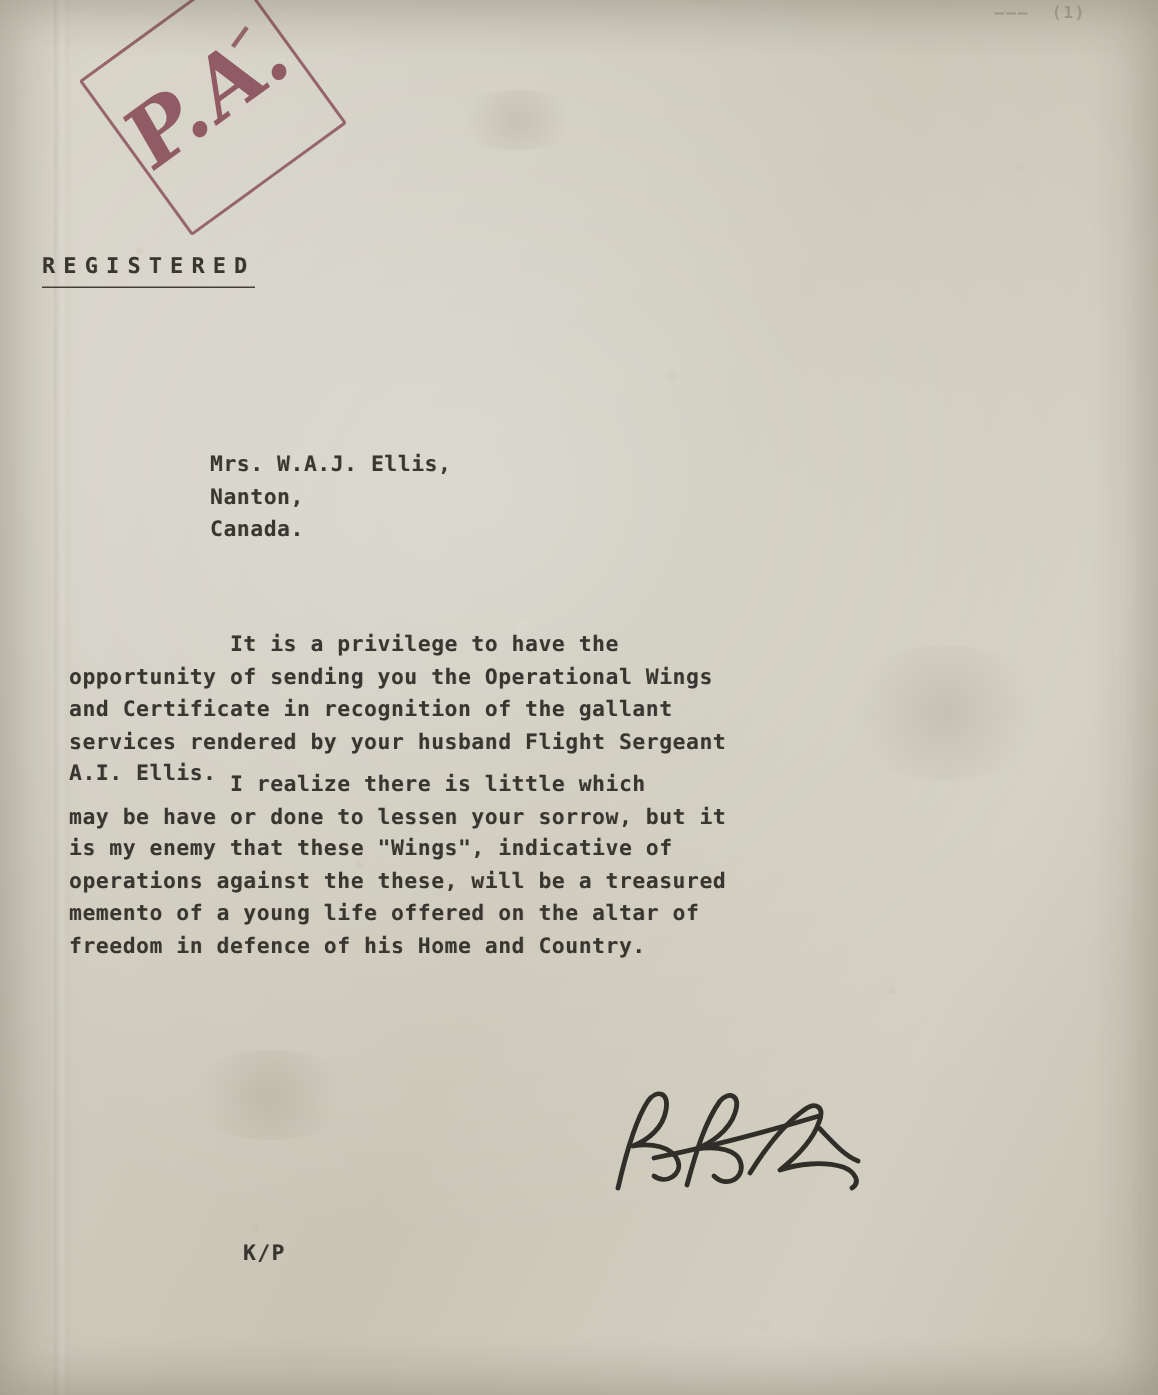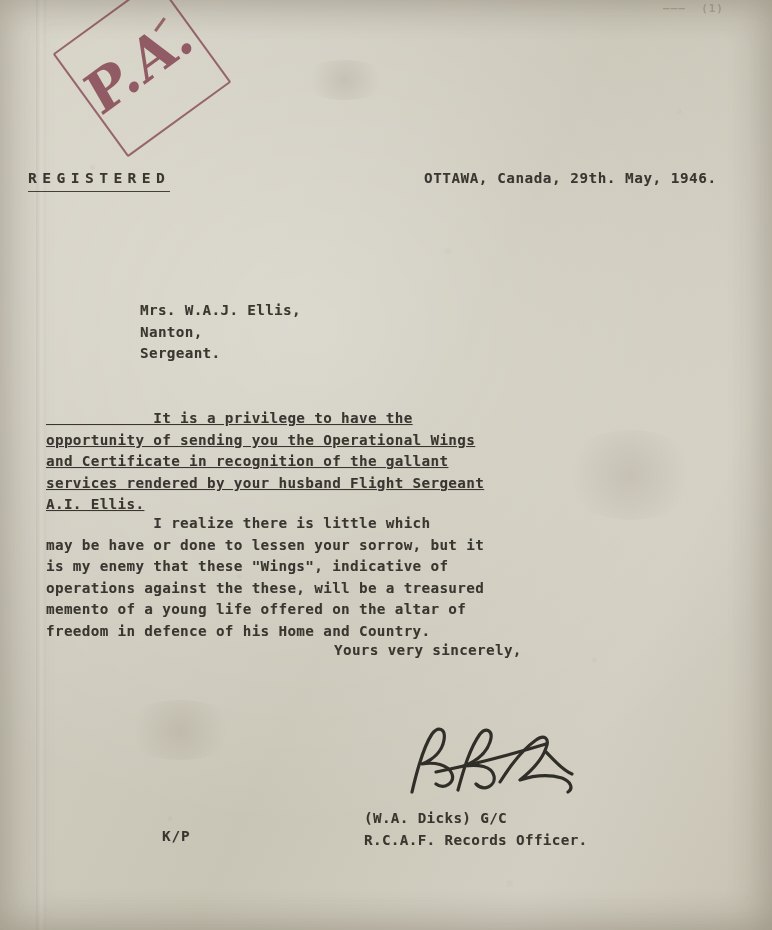--- a/index.html
+++ b/index.html
@@ -151,22 +151,21 @@
     top: 300px;
   }
 
   #salutation {
     left: 140px;
     top: 371px;
   }
 
   #para1 {
     left: 46px;
-    top: 408px;
-    text-decoration: underline;
+    top: 420px;
   }
 
   #para2 {
     left: 46px;
     top: 513px;
   }
 
   #closing {
     left: 334px;
     top: 640px;
@@ -217,53 +216,49 @@
   <div id="doc-ref">———  (1)</div>
 
   <div id="pa-stamp">
     <div class="box"></div>
     <div class="pa-text">P.A.</div>
     <div class="tick"></div>
   </div>
 
   <div class="typed" id="registered">REGISTERED</div>
 
-  <div class="typed" id="dateline">OTTAWA, Canada, 29th. May, 1946.</div>
 
   <div class="typed" id="addressee"><span>Mrs. W.A.J. Ellis,</span>
 <span>Nanton,</span>
-<span>Sergeant.</span></div>
+<span>Canada.</span></div>
 
 
   <div class="typed" id="para1"><span>            It is a privilege to have the</span>
 <span>opportunity of sending you the Operational Wings</span>
 <span>and Certificate in recognition of the gallant</span>
 <span>services rendered by your husband Flight Sergeant</span>
 <span>A.I. Ellis.</span></div>
 
   <div class="typed" id="para2"><span>            I realize there is little which</span>
 <span>may be have or done to lessen your sorrow, but it</span>
 <span>is my enemy that these "Wings", indicative of</span>
 <span>operations against the these, will be a treasured</span>
 <span>memento of a young life offered on the altar of</span>
 <span>freedom in defence of his Home and Country.</span></div>
 
-  <div class="typed" id="closing">Yours very sincerely,</div>
 
   <div id="signature">
     <svg width="190" height="74" viewBox="0 0 190 74" fill="none">
       <g stroke="#23211d" stroke-width="3.2" stroke-linecap="round" stroke-linejoin="round" opacity="0.92">
         <path d="M16 66 C 22 40, 28 20, 36 8 C 42 0, 50 2, 48 14 C 46 26, 36 34, 26 38 C 38 36, 52 38, 56 48 C 59 57, 48 64, 40 58"></path>
         <path d="M62 64 C 68 42, 74 22, 84 8 C 90 1, 98 4, 94 16 C 90 28, 78 36, 68 40 C 82 38, 96 40, 98 50 C 100 60, 88 66, 80 58"></path>
         <path d="M40 46 C 70 40, 110 30, 150 18"></path>
         <path d="M104 56 C 114 40, 126 24, 140 14 C 148 8, 154 12, 150 22 C 146 34, 134 46, 124 54 C 136 50, 152 48, 166 52 C 174 55, 178 62, 172 66"></path>
         <path d="M150 26 C 158 34, 166 44, 176 48"></path>
       </g>
     </svg>
   </div>
 
-  <div class="typed" id="signature-block"><span>(W.A. Dicks) G/C</span>
-<span>R.C.A.F. Records Officer.</span></div>
 
   <div class="typed" id="initials">K/P</div>
 
   <div id="edge-shade"></div>
 </div>
 
 </body></html>

